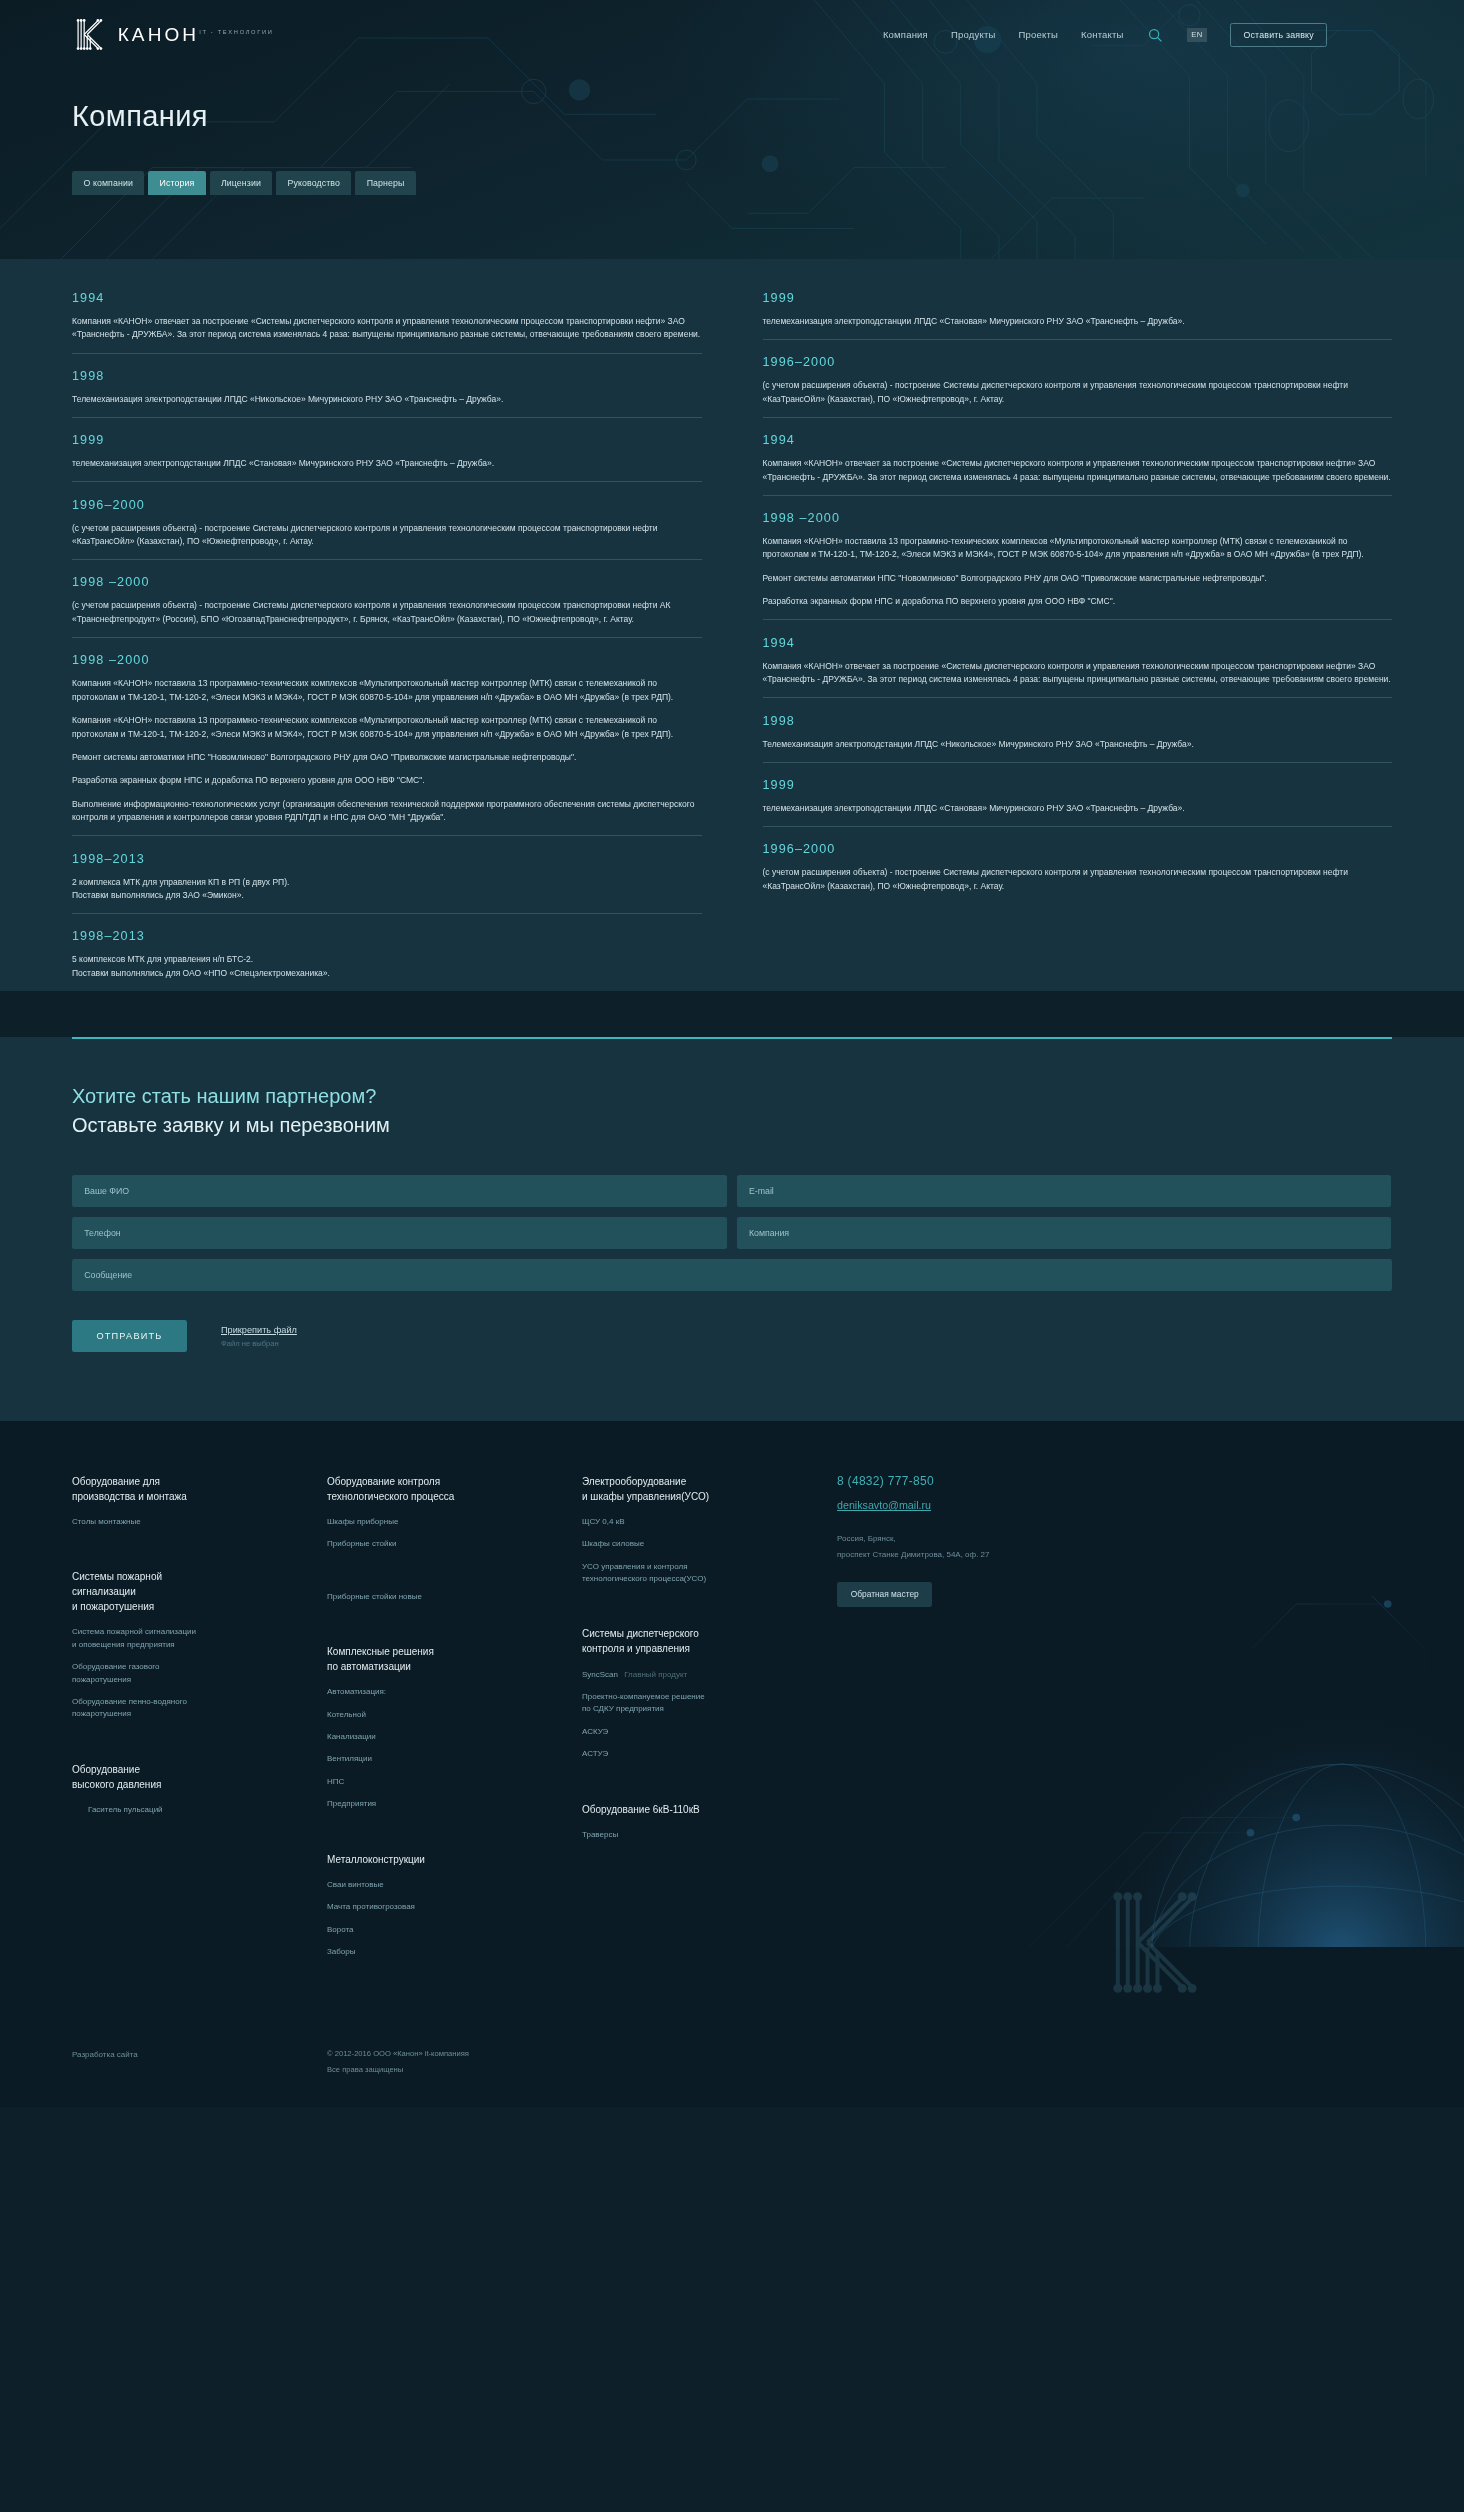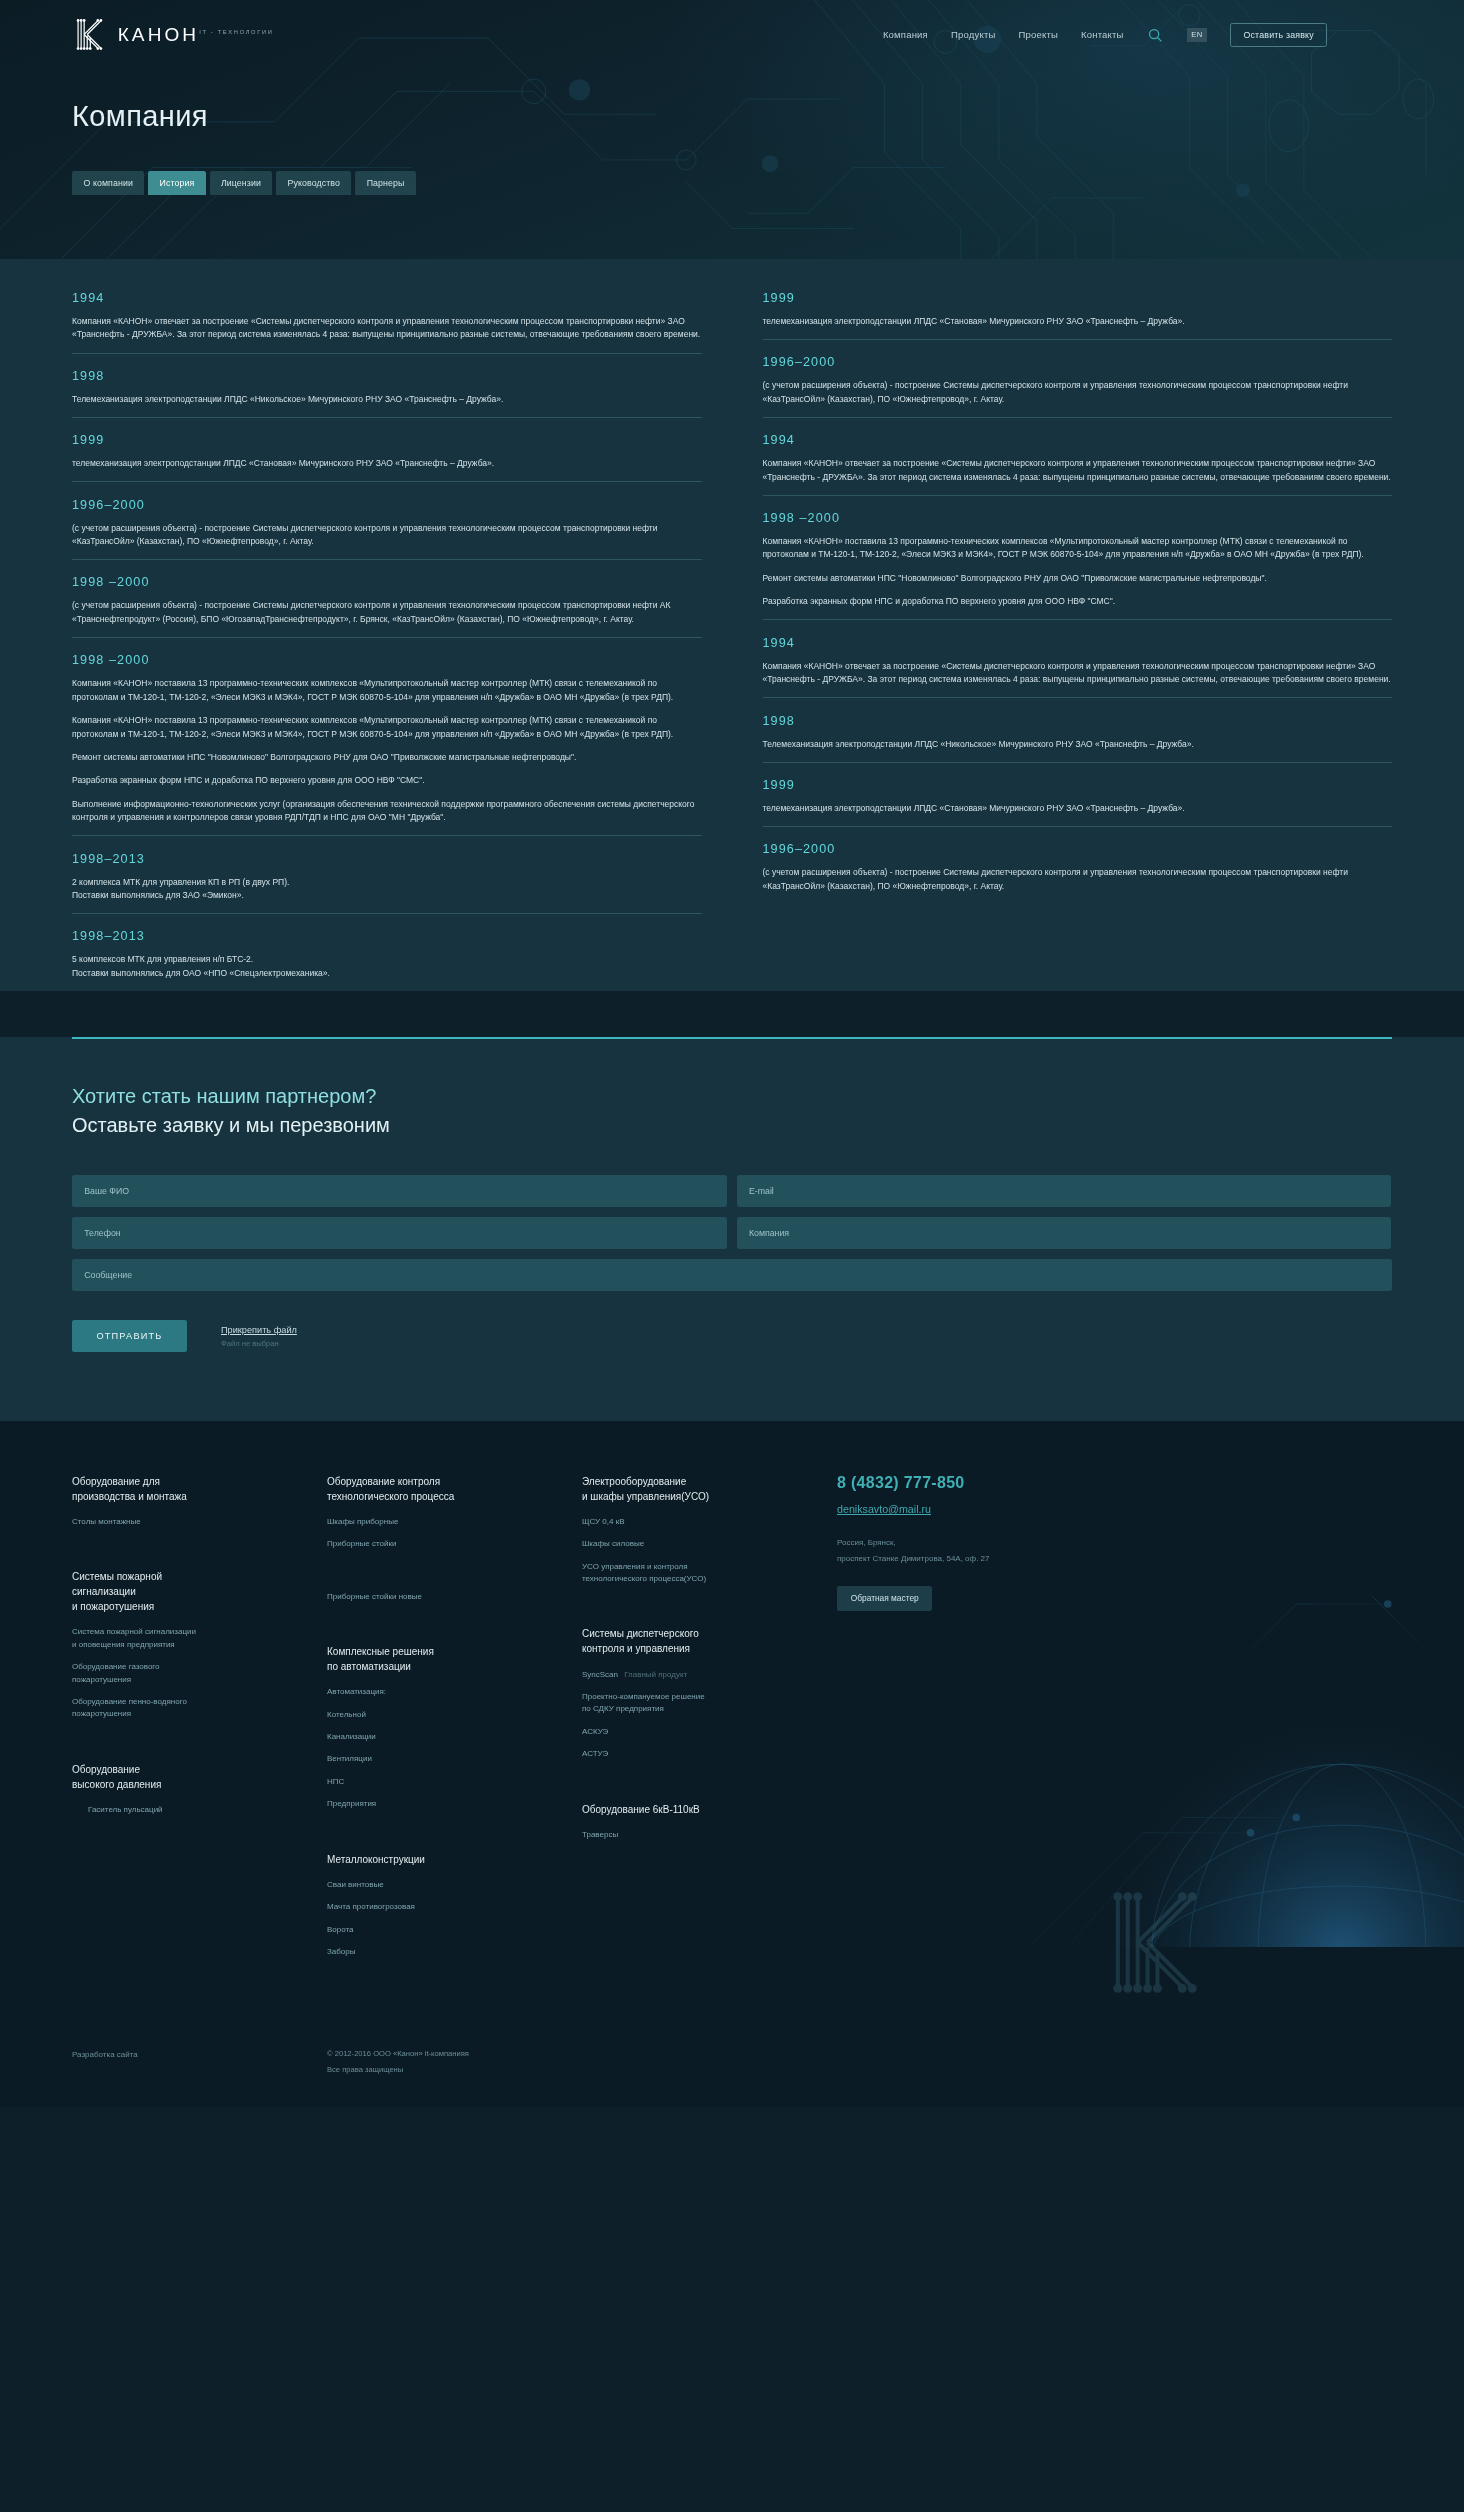--- a/index.html
+++ b/index.html
@@ -165,21 +165,21 @@
   .fgroup h4 {
     font-size: 10px; font-weight: 400; color: #e2ecef; line-height: 1.5;
     margin-bottom: 12.2px;
   }
   .fgroup a {
     display: block; color: #7fa4ae; font-size: 8px; line-height: 1.55;
     text-decoration: none; margin-bottom: 10px;
   }
   .fgroup a .muted { color: #4f6f79; margin-left: 6.1px; }
 
-  .contact-phone { font-size: 16px; color: #3fb0b5; letter-spacing: 0.3px; margin-bottom: 10.7px; font-weight: bold; }
+  .contact-phone { font-size: 12px; color: #3fb0b5; letter-spacing: 0.3px; margin-bottom: 10.7px; }
   .contact-mail {
     display: inline-block; font-size: 10.7px; color: #3fa8ae;
     text-decoration: underline; margin-bottom: 20px;
   }
   .contact-addr { font-size: 8px; color: #6b8d98; line-height: 1.9; margin-bottom: 20px; }
   .feedback-btn {
     background: #1d3d49; color: #cfe2e7; border: none; border-radius: 2.3px;
     font-size: 8.4px; padding: 7.6px 13.7px; cursor: pointer; font-family: inherit;
   }
 

